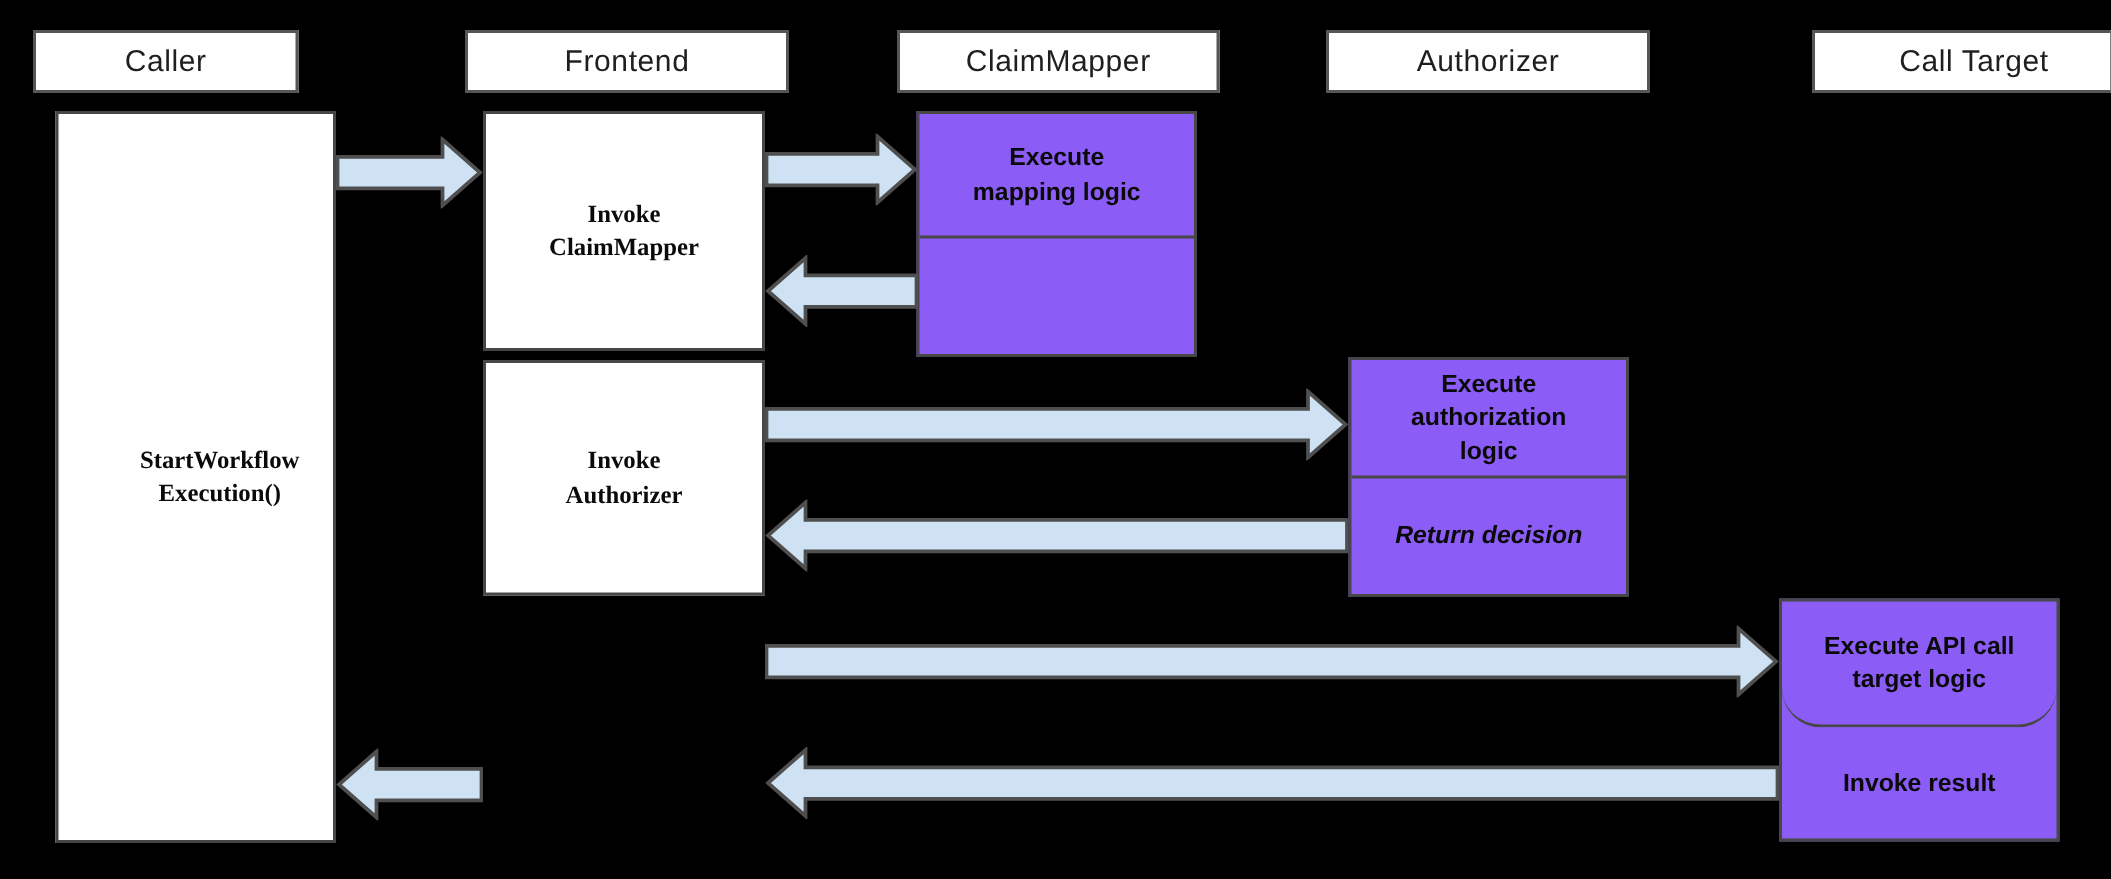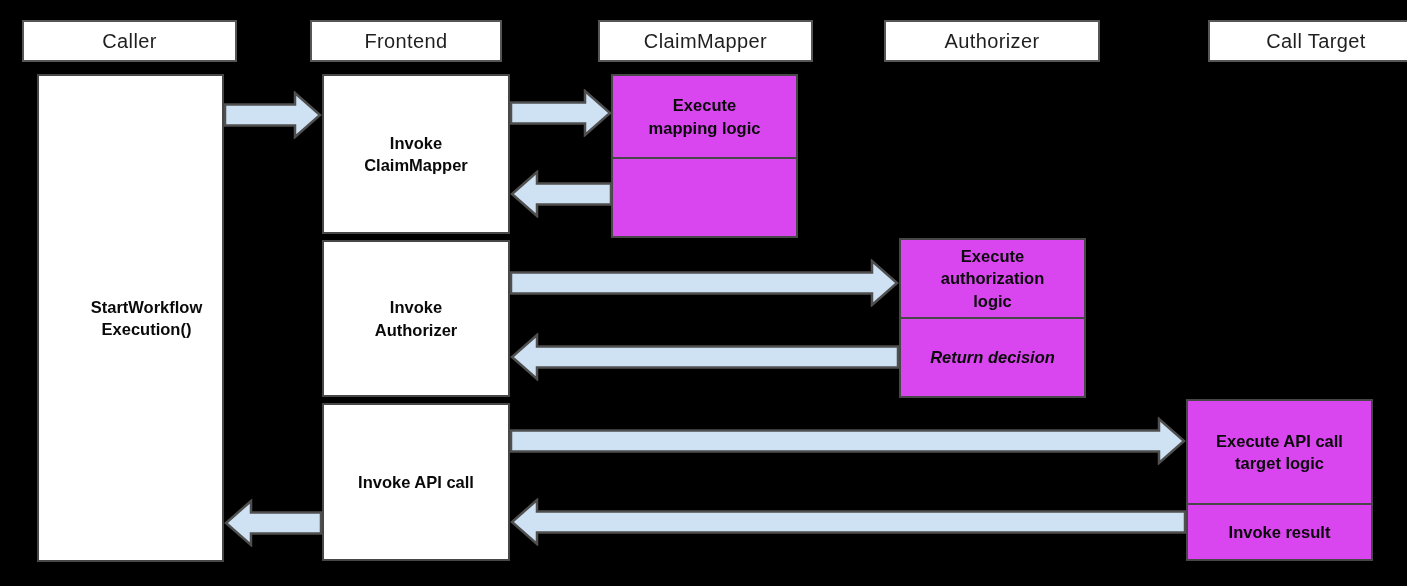--- a/index.html
+++ b/index.html
@@ -36,24 +36,25 @@
   }
   .step-box {
     position: absolute;
     background: #ffffff;
     border: 2px solid #474747;
     box-sizing: border-box;
     display: flex;
     align-items: center;
     justify-content: center;
     text-align: center;
+    font-family: Liberation Serif, serif;
   }
   .pair-box {
     position: absolute;
-    background: #d946ef;
+    background: #8b5cf6;
     border: 2px solid #474747;
     box-sizing: border-box;
     display: flex;
     flex-direction: column;
   }
   .pair-cell {
     display: flex;
     align-items: center;
     justify-content: center;
     text-align: center;
@@ -73,41 +74,38 @@
   .arrow {
     position: absolute;
     display: block;
   }
 </style>
 </head>
 <body>
 
 <div class="stage">
 
-  <div class="lane-header" style="left:22px; width:215px;text-align:center;">Caller</div>
-  <div class="lane-header" style="left:310px; width:192px;">Frontend</div>
+  <div class="lane-header" style="left:22px; width:177px;text-align:center;">Caller</div>
+  <div class="lane-header" style="left:310px; width:216px;">Frontend</div>
   <div class="lane-header" style="left:598px; width:215px;">ClaimMapper</div>
   <div class="lane-header" style="left:884px; width:216px;">Authorizer</div>
   <div class="lane-header" style="left:1172px; width:216px;margin-left:36px;">Call Target</div>
 
   <div class="step-box" style="left:37px; top:74px; width:187px; height:488px;padding-left:32px;">
     <span class="step-label">StartWorkflow
 Execution()</span>
   </div>
 
   <div class="step-box" style="left:322px; top:74px; width:188px; height:160px;">
     <span class="step-label">Invoke
 ClaimMapper</span>
   </div>
   <div class="step-box" style="left:322px; top:240px; width:188px; height:157px;">
     <span class="step-label">Invoke
 Authorizer</span>
-  </div>
-  <div class="step-box" style="left:322px; top:403px; width:188px; height:158px;">
-    <span class="step-label">Invoke API call</span>
   </div>
 
   <div class="pair-box" style="left:611px; top:74px; width:187px; height:164px;">
     <div class="pair-cell top" style="height:83px;">
       <span class="step-label">Execute
 mapping logic</span>
     </div>
   </div>
 
   <div class="pair-box" style="left:899px; top:238px; width:187px; height:160px;">
@@ -115,21 +113,21 @@
       <span class="step-label">Execute
 authorization
 logic</span>
     </div>
     <div class="pair-cell" style="flex:1;font-style:italic;">
       <span class="step-label">Return decision</span>
     </div>
   </div>
 
   <div class="pair-box" style="left:1186px; top:399px; width:187px; height:162px;">
-    <div class="pair-cell top" style="height:104px;">
+    <div class="pair-cell top" style="height:84px;border-radius:26px;">
       <span class="step-label">Execute API call
 target logic</span>
     </div>
     <div class="pair-cell" style="flex:1;">
       <span class="step-label">Invoke result</span>
     </div>
   </div>
 
   <svg class="arrow" style="left:224px; top:91px;" width="98" height="48" viewBox="0 0 98 48">
     <polygon points="1,13.5 71,13.5 71,2 96,24 71,46 71,34.5 1,34.5" fill="#cfe2f3" stroke="#4f4f4f" stroke-width="2.5"></polygon>

